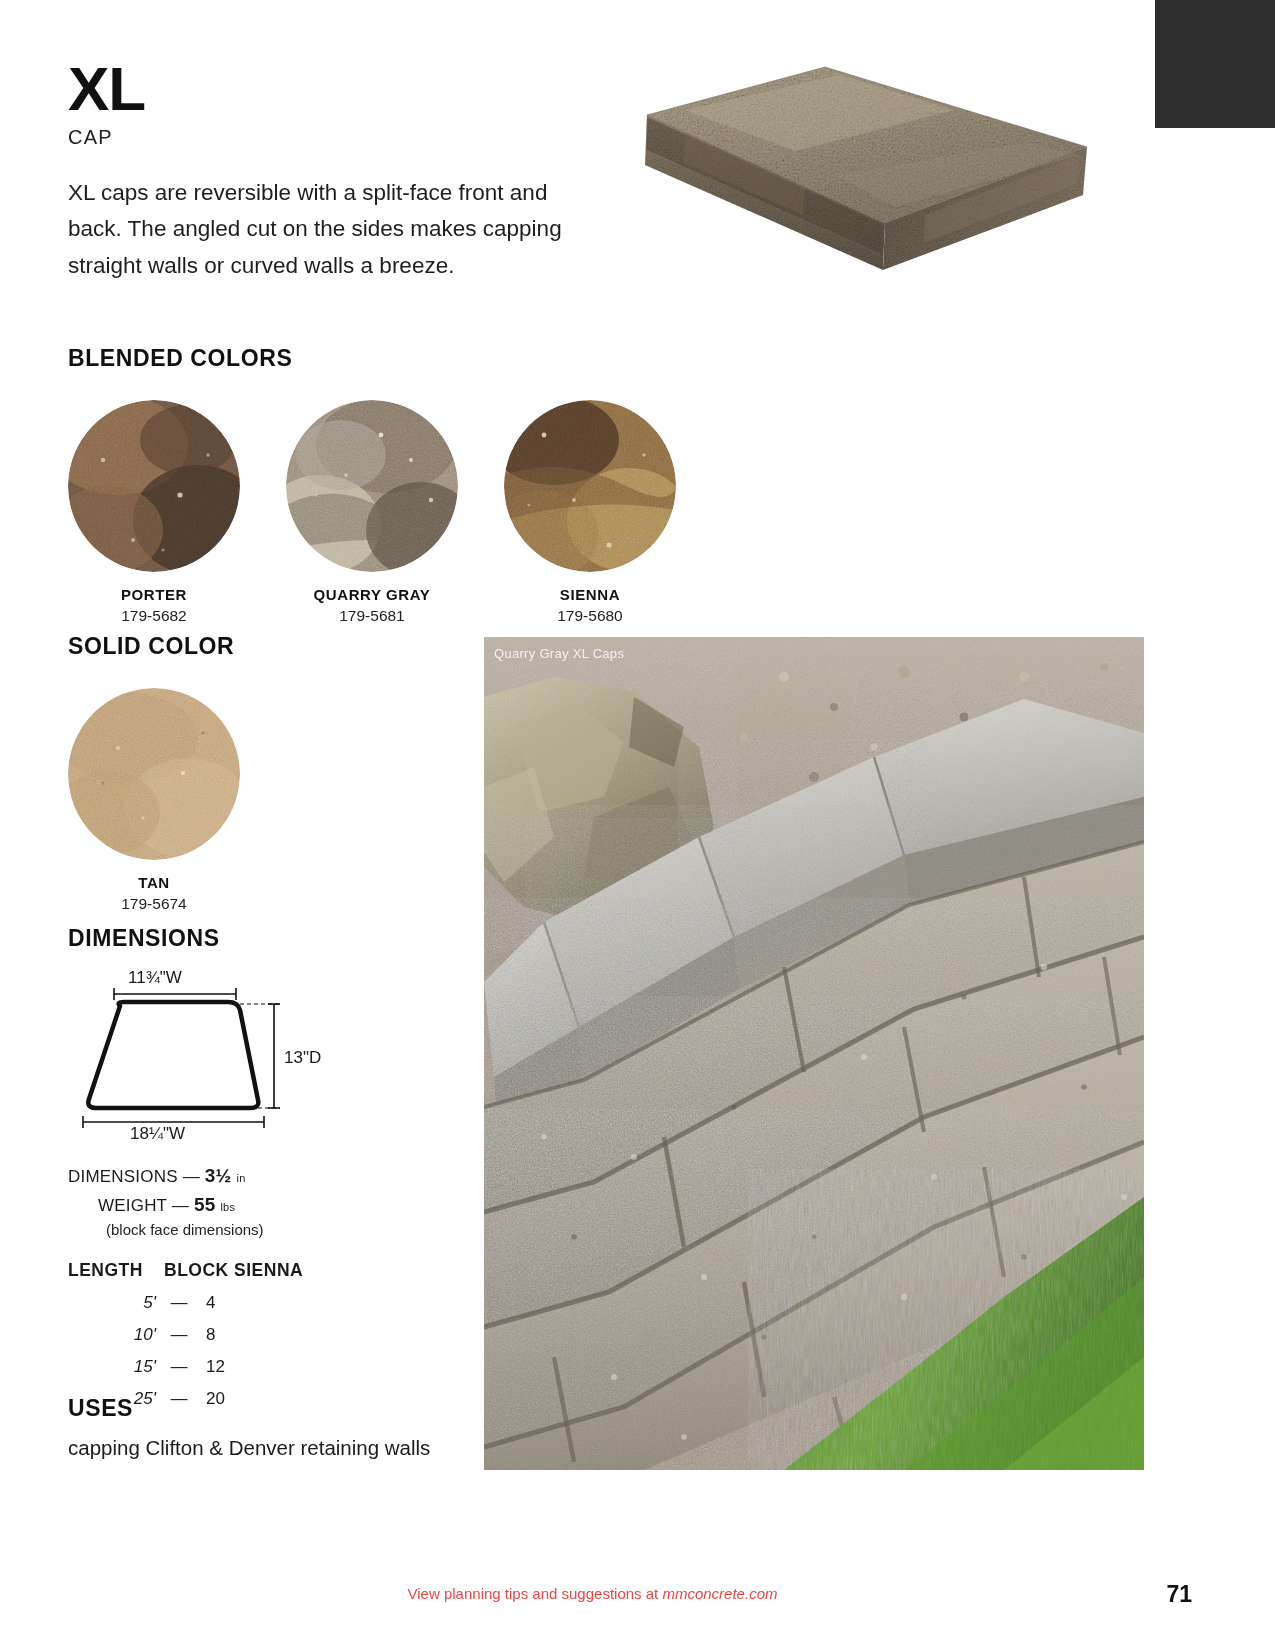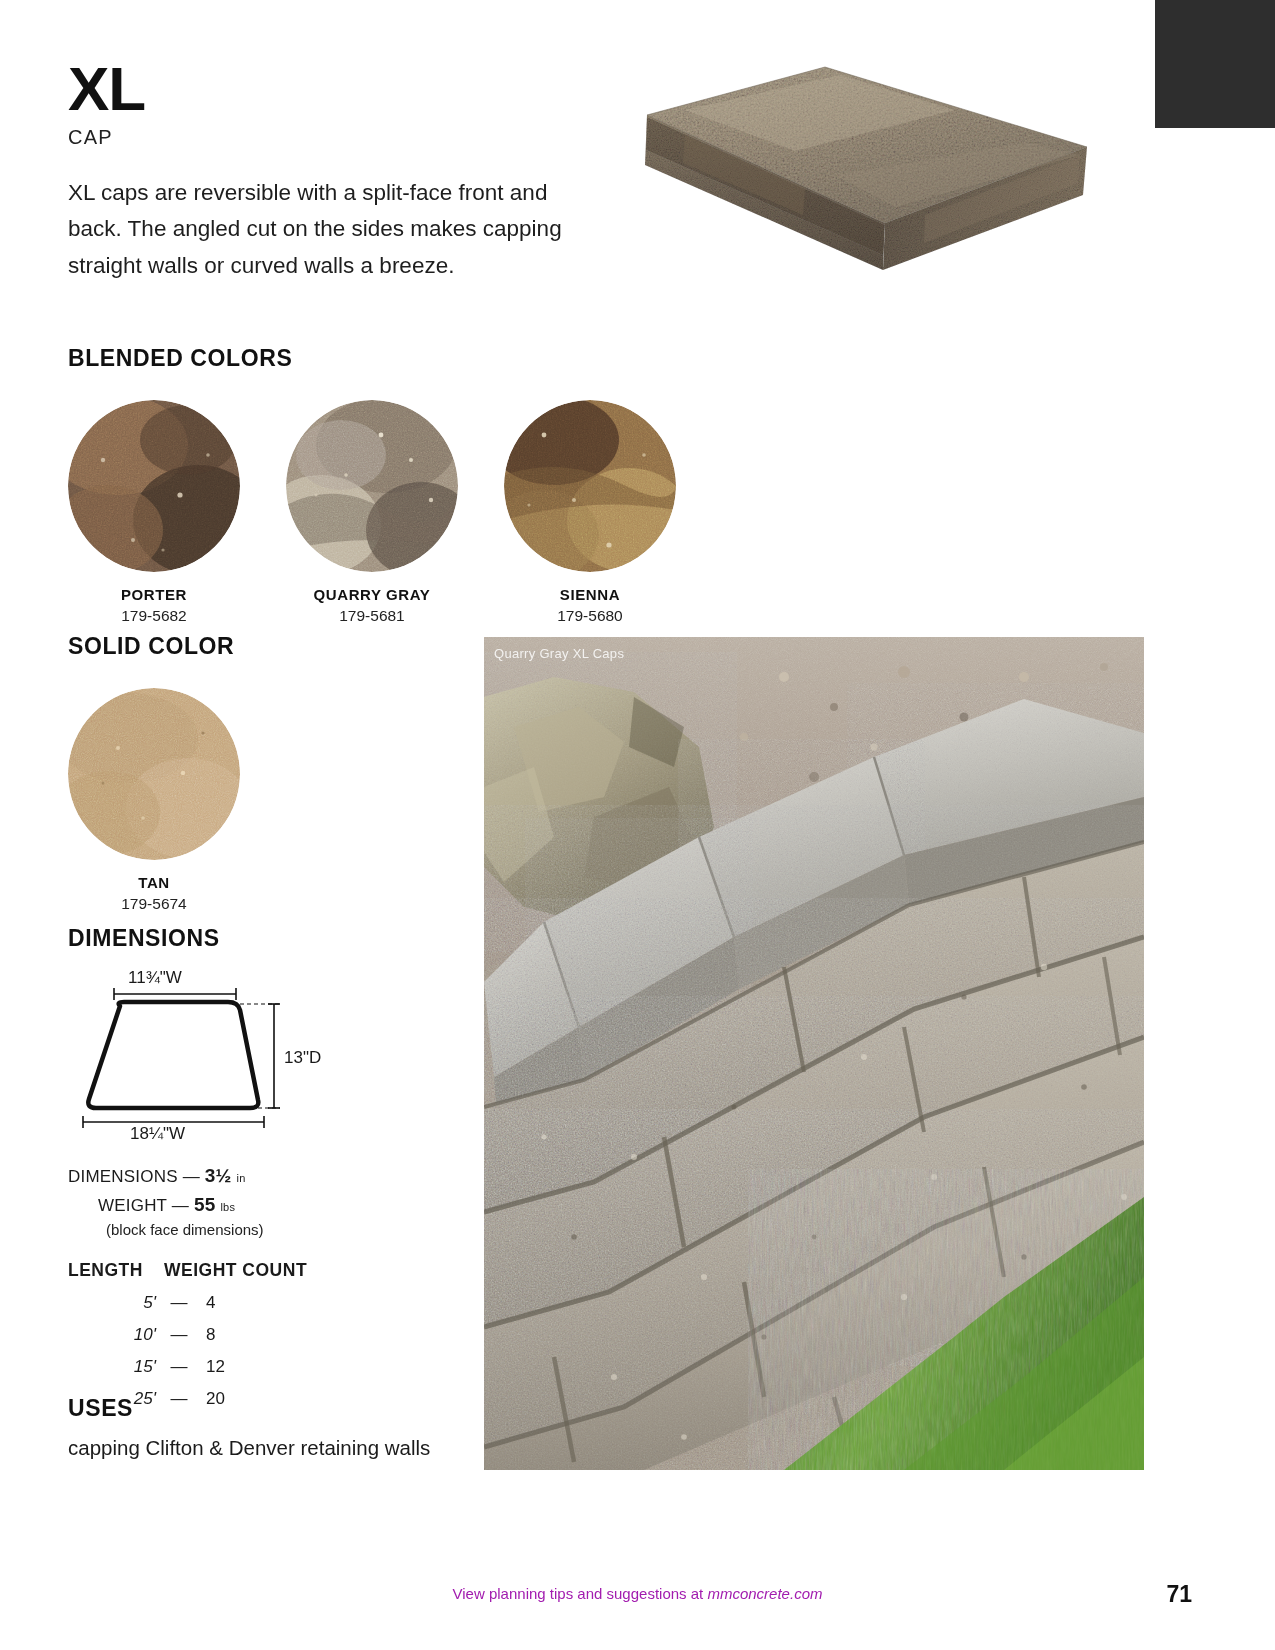--- a/index.html
+++ b/index.html
@@ -105,22 +105,22 @@
   }
   .install-photo svg { display: block; width: 100%; height: 100%; }
   .photo-caption {
     position: absolute; left: 10px; top: 9px;
     font-size: 13px; font-weight: 300; color: rgba(255,255,255,0.82);
     letter-spacing: 0.3px; z-index: 4;
   }
 
   
   .footer {
-    position: absolute; left: 0; bottom: 48px; width: 1275px;
-    text-align: center; font-size: 15px; font-weight: 300; color: #a21caf;
+    position: absolute; left: 0; bottom: 48px; width: 1185px;
+    text-align: center; font-size: 15px; font-weight: 300; color: #ef4444;
   }
   .footer em { font-style: italic; }
   .page-num {
     position: absolute; right: 83px; bottom: 42px;
     font-size: 23px; font-weight: bold; color: #111;
   }
 </style>
 </head>
 <body>
 
@@ -359,21 +359,21 @@
         <span>—</span>
         <span class="val">55</span>
         <span class="unit">lbs</span>
       </div>
       <div class="spec-note">(block face dimensions)</div>
     </div>
 
     <div class="count-table">
       <div class="ct-head">
         <div class="c1">LENGTH</div>
-        <div class="c2">WEIGHT COUNT</div>
+        <div class="c2">BLOCK SIENNA</div>
       </div>
       <div class="ct-row">
         <div class="c1">5'</div>
         <div class="c2">—</div>
         <div class="c3">4</div>
       </div>
       <div class="ct-row">
         <div class="c1">10'</div>
         <div class="c2">—</div>
         <div class="c3">8</div>

